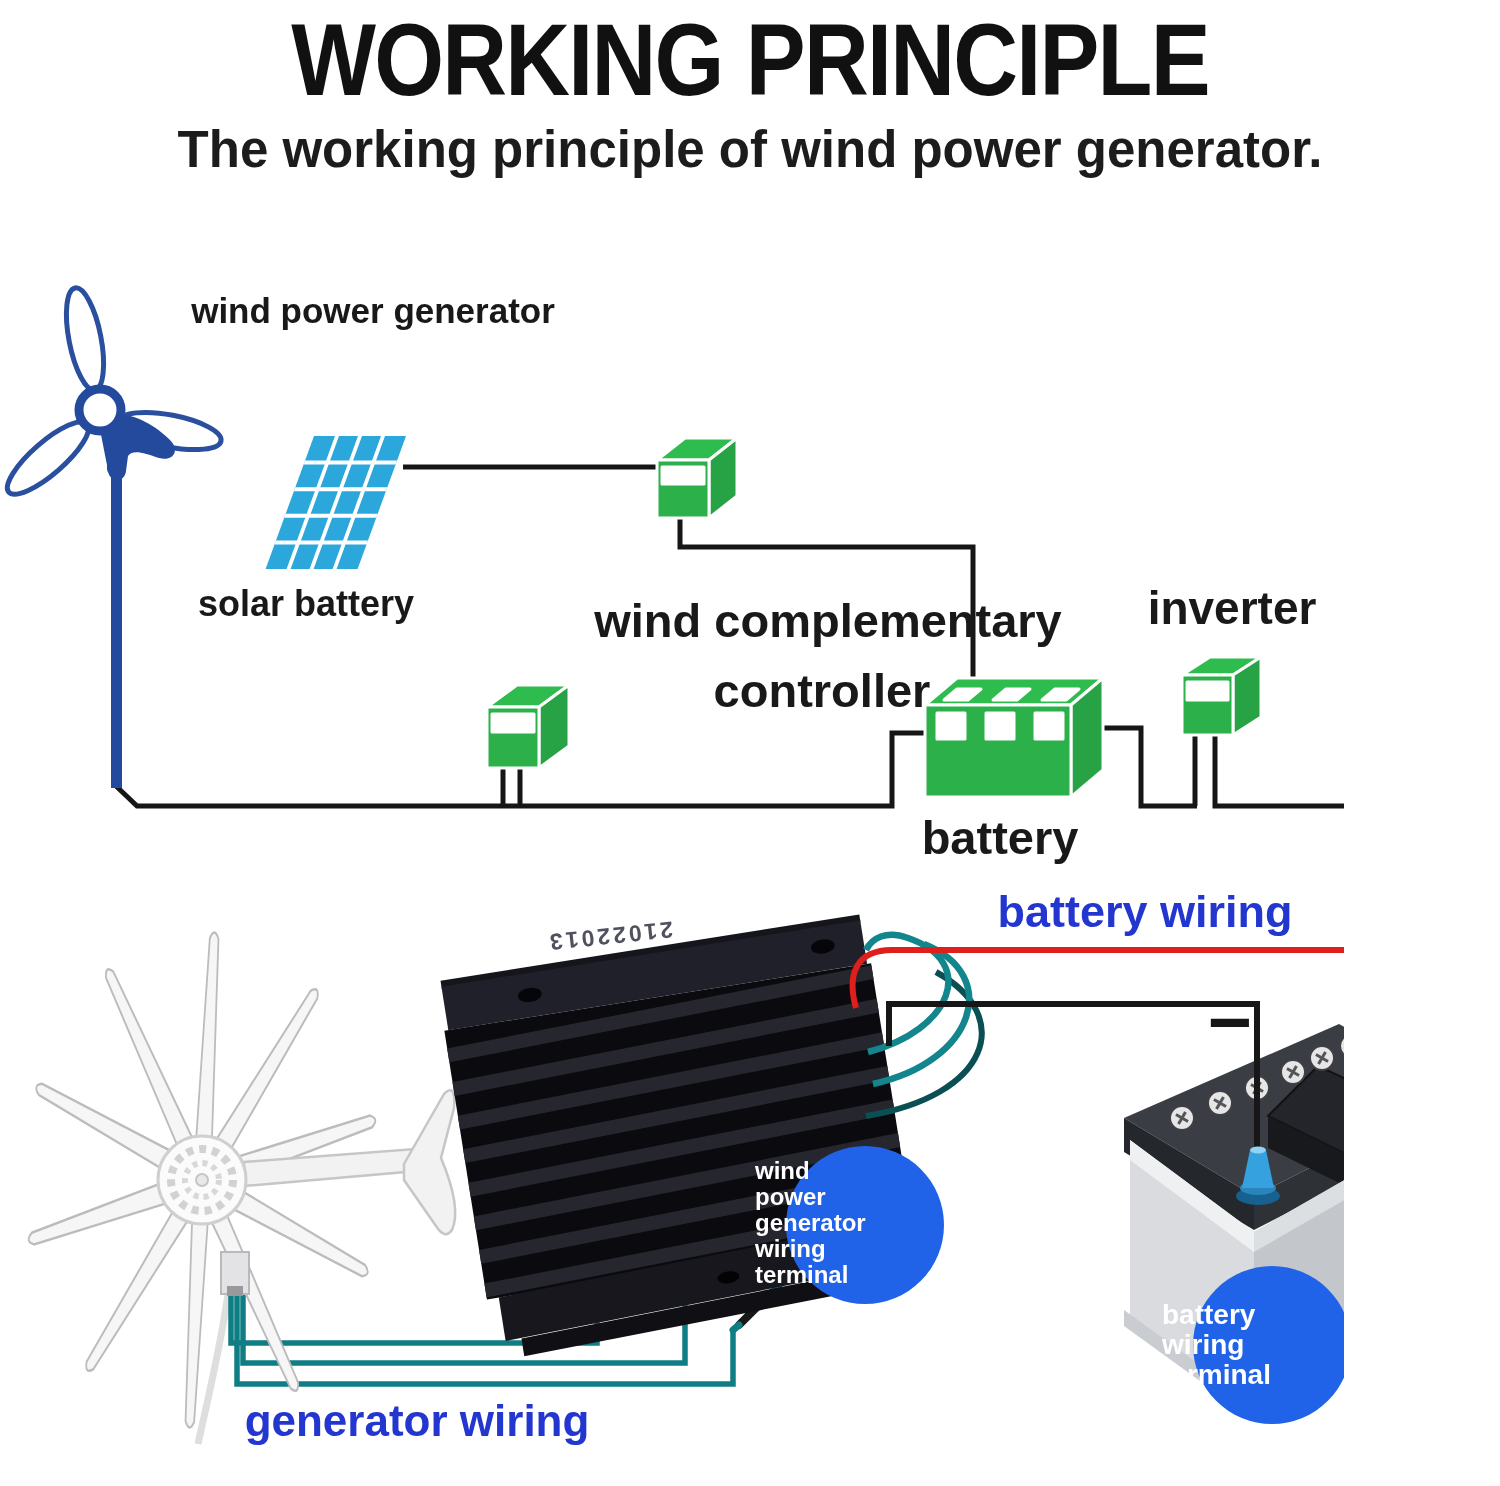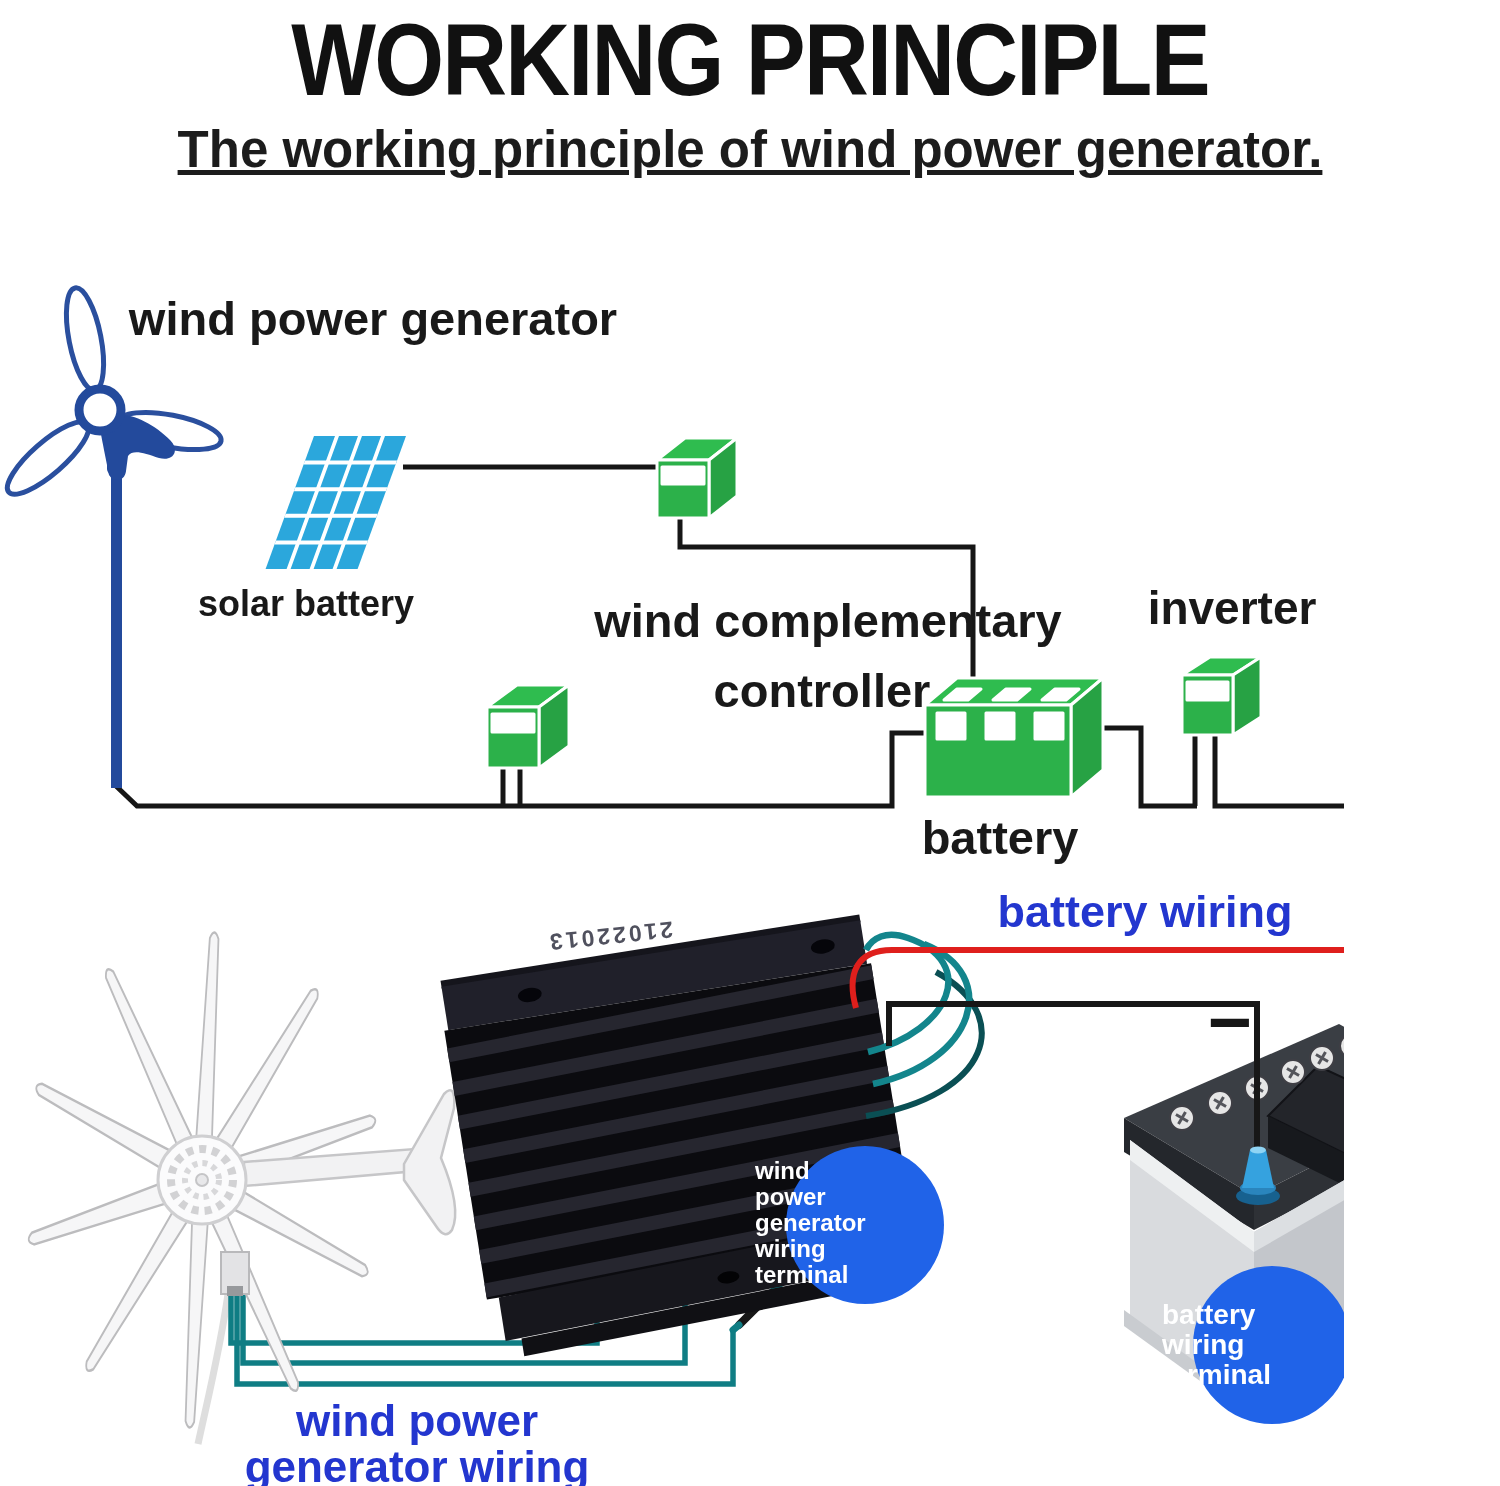--- a/index.html
+++ b/index.html
@@ -3,21 +3,21 @@
 <meta charset="utf-8">
 <style>
   html,body{margin:0;padding:0;background:#fff;}
   #canvas{position:relative;width:1344px;height:1486px;background:#ffffff;overflow:hidden;
           font-family:"Liberation Sans",sans-serif;}
   svg{position:absolute;left:0;top:0;}
   .label{position:absolute;transform:translateX(-50%);white-space:nowrap;
          font-weight:bold;color:#191919;}
   .title{font-size:102px;letter-spacing:-2px;transform:translateX(-50%) scaleX(.88);
          transform-origin:center top;color:#111;}
-  .subtitle{font-size:51px;color:#1c1c1c;text-decoration:underline;}
+  .subtitle{font-size:51px;color:#1c1c1c;}
   .dlabel{font-size:46px;}
   .bluelabel{color:#2336cf;}
   .twoline{line-height:70px;text-align:center;}
   .wirelabel{font-size:44px;line-height:46px;text-align:center;}
   .badge-text{position:absolute;color:#ffffff;font-weight:bold;}
   .badge1{width:220px;font-size:24px;line-height:26px;}
   .badge2{width:220px;font-size:28px;line-height:30px;}
   .sign{position:absolute;transform:translateX(-50%);font-weight:bold;}
   .minus{font-size:76px;color:#161616;}
   .plus{font-size:84px;color:#df1f1c;}
@@ -226,33 +226,32 @@
     <ellipse cx="1421" cy="1064" rx="7" ry="3" fill="#ef8d89"></ellipse>
   </g>
 
   <circle cx="865" cy="1225" r="79" fill="#2063e8"></circle>
   <circle cx="1272" cy="1345" r="79" fill="#2063e8"></circle>
 </svg>
 
   <div class="label title" style="left:750px;top:2px;">WORKING PRINCIPLE</div>
   <div class="label subtitle" style="left:750px;top:120px;">The working principle of wind power generator.</div>
 
-  <div class="label dlabel" style="left:373px;top:291px;font-size:47px;">wind power generator</div>
+  <div class="label dlabel" style="left:373px;top:291px;font-size:35px;">wind power generator</div>
   <div class="label dlabel" style="left:306px;top:583px;font-size:36px;">solar battery</div>
   <div class="label dlabel twoline" style="left:822px;top:586px;font-size:47px;">
     <span style="display:block;margin-left:12px;">wind complementary</span>
     <span style="display:block;">controller</span>
   </div>
   <div class="label dlabel" style="left:1232px;top:581px;">inverter</div>
   <div class="label dlabel" style="left:1447px;top:573px;font-size:54px;">user</div>
   <div class="label dlabel" style="left:1000px;top:810px;font-size:47px;">battery</div>
 
   <div class="label bluelabel" style="left:1145px;top:886px;font-size:45px;">battery wiring</div>
   <div class="label bluelabel wirelabel" style="left:417px;top:1398px;">
-    <span style="display:block;">wind power</span>
     <span style="display:block;">generator wiring</span>
   </div>
 
   <div class="badge-text badge1" style="left:755px;top:1158px;">
     <div>wind</div>
     <div>power</div>
     <div>generator</div>
     <div>wiring</div>
     <div>terminal</div>
   </div>

